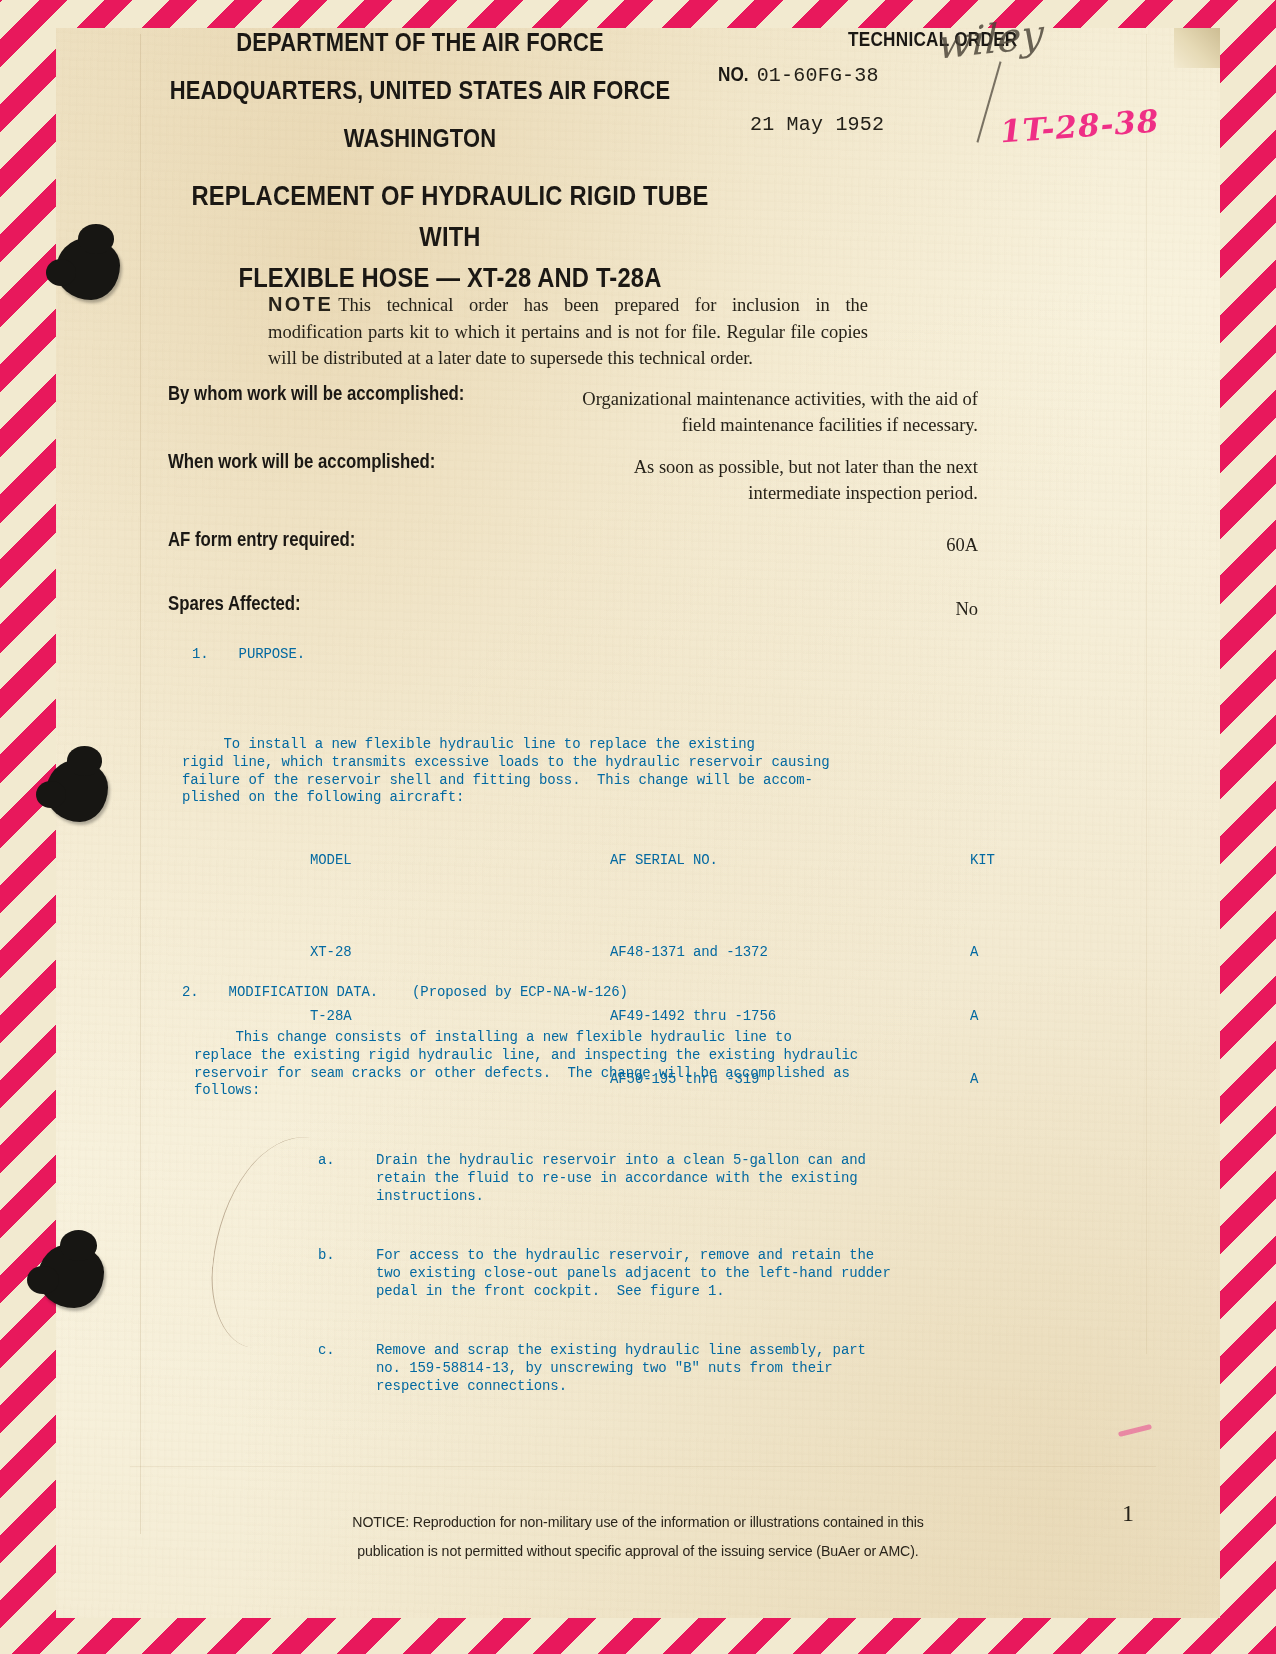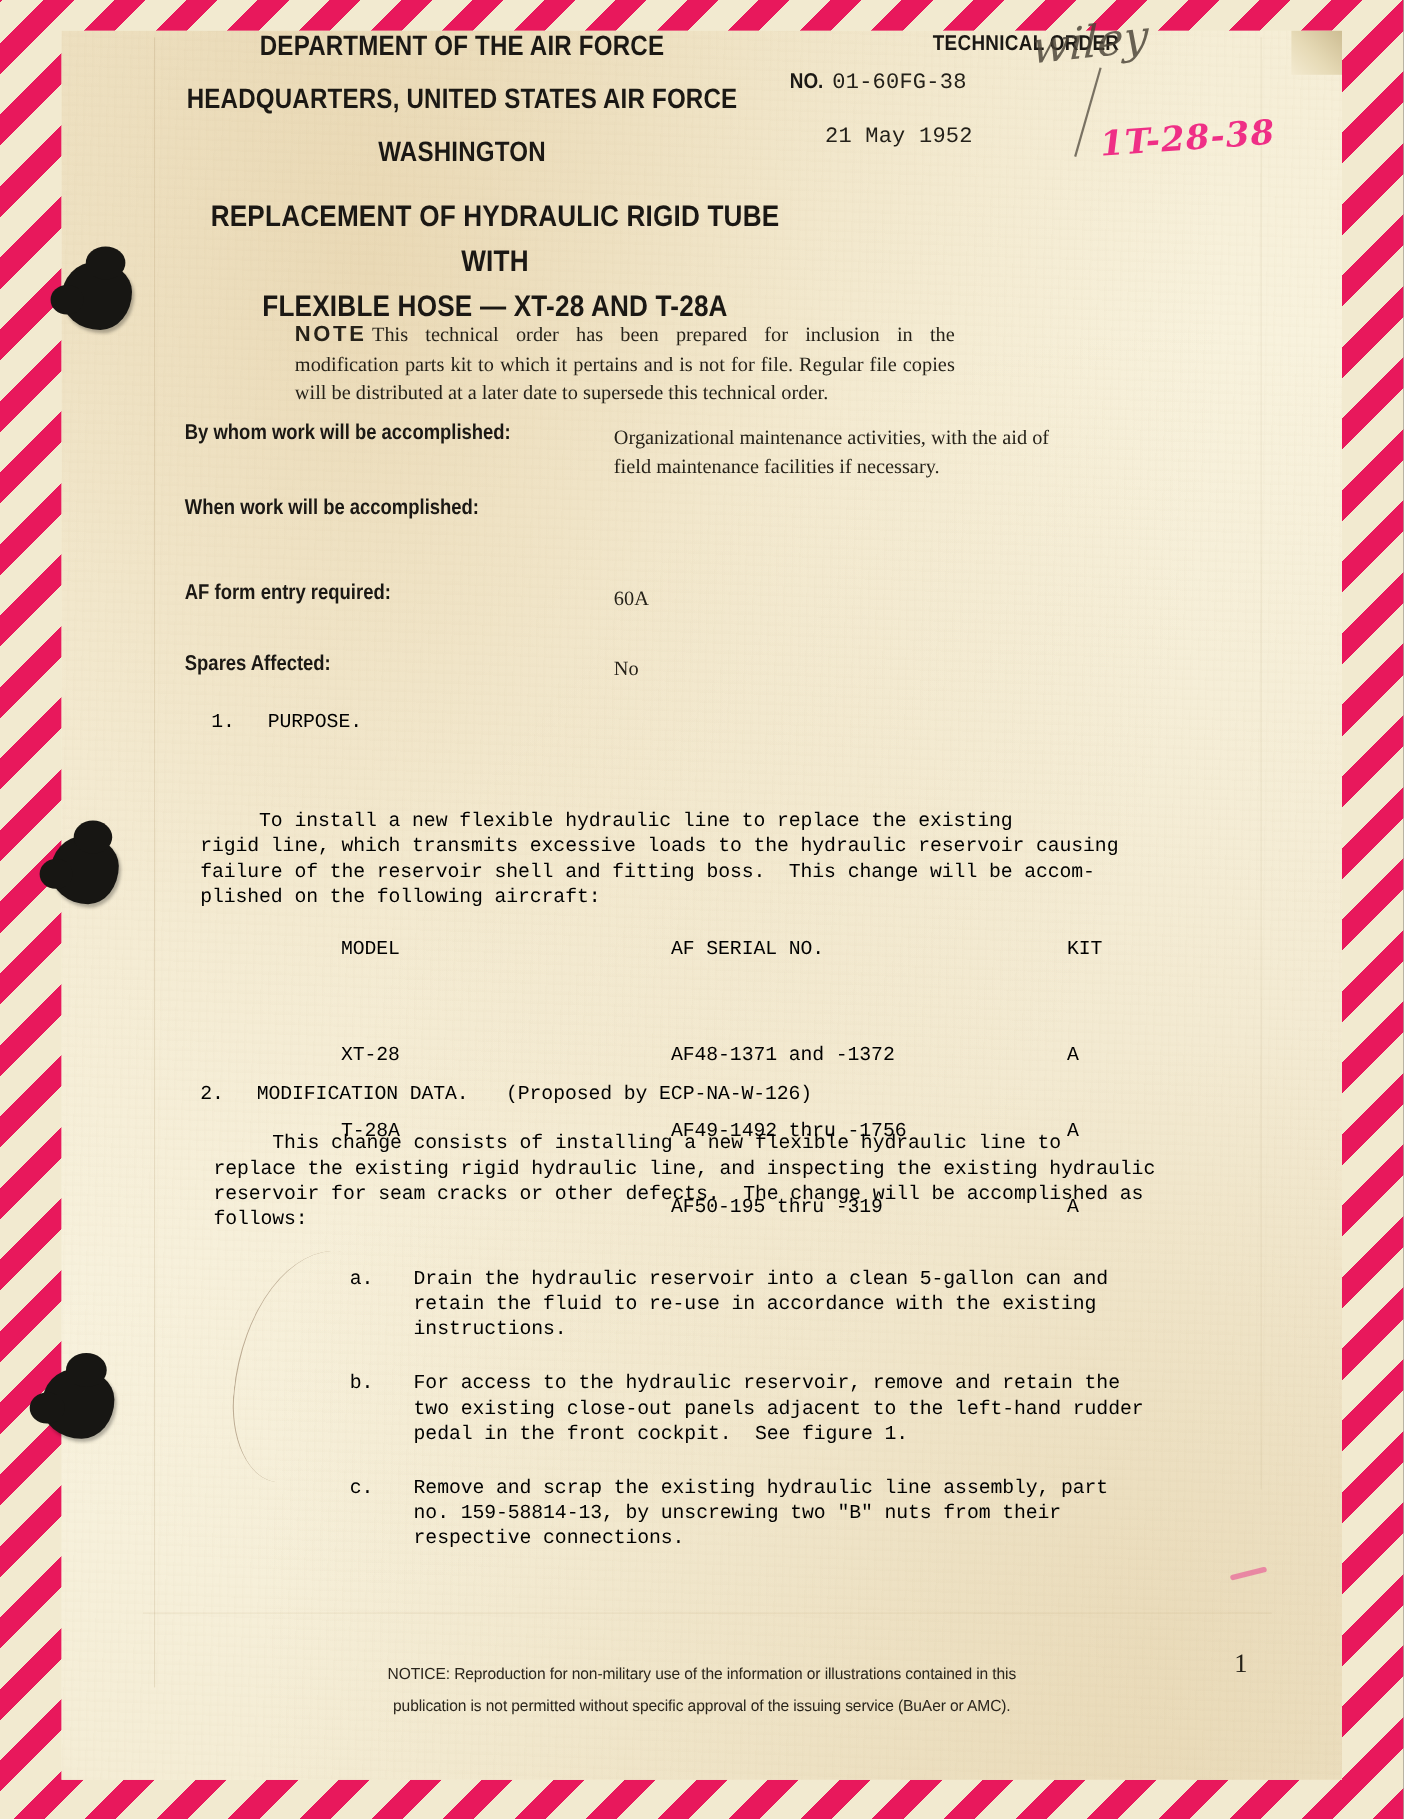--- a/index.html
+++ b/index.html
@@ -245,21 +245,21 @@
   }
   .note-kw {
     font-family: "Liberation Sans", sans-serif;
     font-weight: bold;
     font-size: 20px;
     letter-spacing: 2.4px;
     margin-right: 5px;
   }
 
   
-  .facts { position: absolute; left: 168px; top: 378px; width: 850px; }
+  .facts { position: absolute; left: 168px; top: 378px; width: 850px; text-align: right; }
   .fact-row { position: relative; min-height: 64px; }
   .fact-lbl {
     position: absolute;
     left: 0; top: 4px;
     font-family: "Liberation Sans", sans-serif;
     font-weight: bold;
     font-size: 19.5px;
     color: #1b1814;
     transform: scaleX(0.86);
     transform-origin: left top;
@@ -271,23 +271,23 @@
     width: 420px;
     font-family: "Liberation Serif", serif;
     font-size: 18.5px;
     line-height: 1.42;
     color: #262219;
   }
 
   
   .tw {
     font-family: "Liberation Mono", monospace;
-    font-size: 18px;
+    font-size: 14px;
     line-height: 1.27;
-    color: #000000;
+    color: #0369a1;
     letter-spacing: -0.1px;
     white-space: pre;
   }
   .sec-head { position: absolute; }
   .sec-body { position: absolute; }
 
   .tbl { position: absolute; }
   .tbl-row { display: block; margin-top: 46px; }
 
   .item { position: absolute; }
@@ -385,20 +385,21 @@
     <span class="note-kw">NOTE</span><span>This technical order has been prepared for inclusion in the modification parts kit to which it pertains and is not for file. Regular file copies will be distributed at a later date to supersede this technical order.</span>
   </div>
 
   <div class="facts">
     <div class="fact-row" style="height:68px">
       <div class="fact-lbl">By whom work will be accomplished:</div>
       <div class="fact-val">Organizational maintenance activities, with the aid of field maintenance facilities if necessary.</div>
     </div>
     <div class="fact-row" style="height:78px">
       <div class="fact-lbl">When work will be accomplished:</div>
+      <div class="fact-val">As soon as possible, but not later than the next intermediate inspection period.</div>
     </div>
     <div class="fact-row" style="height:64px">
       <div class="fact-lbl">AF form entry required:</div>
       <div class="fact-val">60A</div>
     </div>
     <div class="fact-row" style="height:60px">
       <div class="fact-lbl">Spares Affected:</div>
       <div class="fact-val">No</div>
     </div>
   </div>

